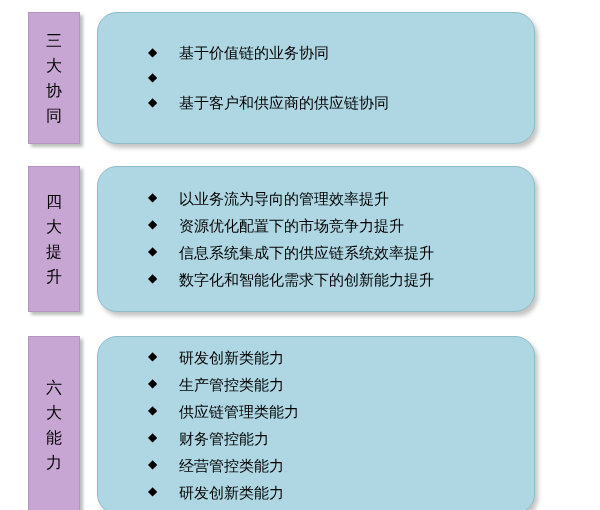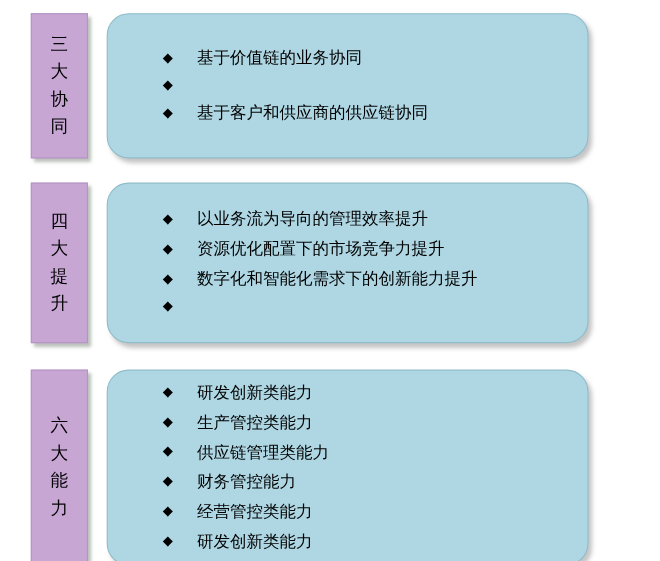--- a/index.html
+++ b/index.html
@@ -100,24 +100,25 @@
         <div class="item">
           <span class="bullet">◆</span>
           <span class="item-text">以业务流为导向的管理效率提升</span>
         </div>
         <div class="item">
           <span class="bullet">◆</span>
           <span class="item-text">资源优化配置下的市场竞争力提升</span>
         </div>
         <div class="item">
           <span class="bullet">◆</span>
-          <span class="item-text">数字化和智能化需求下的创新能力提升</span>
+          <span class="item-text">信息系统集成下的供应链系统效率提升</span>
         </div>
         <div class="item">
           <span class="bullet">◆</span>
+          <span class="item-text">数字化和智能化需求下的创新能力提升</span>
         </div>
       </div>
     </div>
     <div class="row">
       <div class="label-box">
         <span class="label-char">六</span>
         <span class="label-char">大</span>
         <span class="label-char">能</span>
         <span class="label-char">力</span>
       </div>

